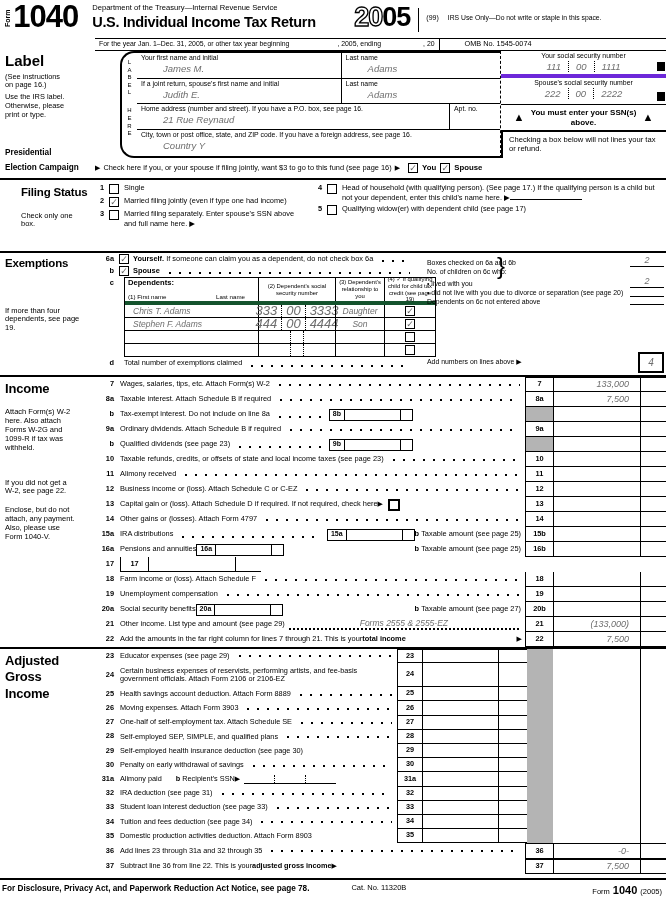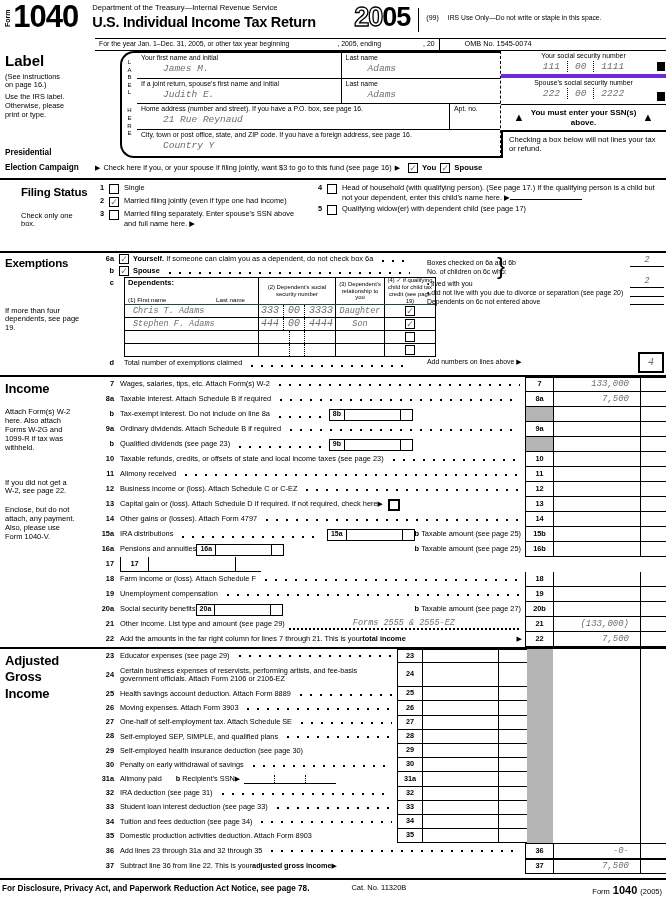--- a/index.html
+++ b/index.html
@@ -1,20 +1,20 @@
 <!DOCTYPE html>
 <html><head>
 <meta charset="utf-8">
 <style>
   * { margin:0; padding:0; box-sizing:border-box; }
   html,body { background:#fff; }
   body { font-family:"Liberation Sans", sans-serif; color:#000; }
   #page { position:relative; width:666px; height:909px; background:#fff; overflow:hidden; font-size:7.5px; line-height:1.18; }
   .band { position:absolute; left:0; right:0; overflow:hidden; }
-  .hw { font-family:Liberation Mono, monospace; font-style:italic; color:#6e6e6e; }
+  .hw { font-family:Liberation Sans, sans-serif; font-style:italic; color:#6e6e6e; }
   .arrow { font-size:7px; }
   .cb { display:inline-flex; width:10px; height:10px; border:1.2px solid #000; align-items:center; justify-content:center;
         font-size:9px; line-height:9px; color:#666; flex:none; background:#fff; font-style:normal;
         font-family:"DejaVu Sans", sans-serif; margin:0 2px; }
   .cb.big { width:12px; height:12px; border-width:2px; }
   .ldr { flex:1 1 8px; min-width:8px; height:4px; align-self:flex-end; margin:0 5px 2px 5px;
          background-image:radial-gradient(circle, #000 1px, transparent 1.2px);
          background-size:10px 4px; background-repeat:repeat-x; background-position:left bottom; }
   
   #bandA { top:0; height:38px; display:flex; align-items:flex-start; }
@@ -80,29 +80,29 @@
   .fs-text { flex:1; }
   .blankline { display:inline-block; width:72px; border-bottom:1.4px solid #000; height:7px; }
   
   #bandF { top:253px; height:124px; border-bottom:2.5px solid #000; display:flex; position:absolute; }
   #ex-left { width:95px; padding:4px 2px 0 5px; }
   #ex-more { font-size:7.5px; margin-top:36px; width:78px; }
   #ex-mid { width:320px; display:flex; flex-direction:column; }
   .ex-row { display:flex; align-items:center; height:12px; font-size:7.4px; }
   .ex-num { width:22px; text-align:right; font-weight:bold; padding-right:3px; flex:none; }
   #dep-table { margin-left:7px; border-top:1px solid #000; border-left:1px solid #000; border-right:1px solid #000; width:312px; }
-  .dt-hdr { display:flex; border-bottom:1px solid #14532d; height:27px; }
+  .dt-hdr { display:flex; border-bottom:4px solid #14532d; height:27px; }
   .dt-hdr .c { font-size:5.9px; text-align:center; display:flex; flex-direction:column; justify-content:center; padding:1px; line-height:1.15; }
   .c1 { width:133px; } .c2 { width:77px; border-left:1px solid #000; } .c3 { width:49px; border-left:1px solid #000; } .c4 { width:51px; border-left:1px solid #000; }
   #dt-c1 { text-align:left; justify-content:space-between; padding:1px 3px; }
   #dt-dep { font-size:7.6px; font-weight:bold; }
   #dt-names { display:flex; justify-content:space-between; font-size:6.2px; padding-right:10px; }
   .dt-row { display:flex; border-bottom:1px solid #000; height:13px; align-items:center; }
   .dt-row .c1 { padding-left:8px; font-size:8.5px; }
-  .dt-row .c2 { display:flex; justify-content:center; font-size:10px; height:100%; align-items:flex-end; }
+  .dt-row .c2 { display:flex; justify-content:center; font-size:13px; height:100%; align-items:center; }
   .dt-row .c2 .p { padding:0 4px; } .dt-row .c2 .p + .p { border-left:1.3px dotted #000; align-self:stretch; display:flex; align-items:center; }
   .dt-row .c3 { text-align:center; font-size:8.5px; height:100%; display:flex; align-items:center; justify-content:center; }
   .dt-row .c4 { display:flex; align-items:center; justify-content:center; height:100%; }
   #ex-brace { position:absolute; left:497px; top:-1px; font-size:24px; font-weight:100; color:#000; }
   #ex-notes { flex:1; padding:2px 2px 2px 12px; display:flex; flex-direction:column; font-size:6.9px; }
   .note { display:flex; align-items:flex-end; margin-bottom:1px; }
   .note .nt { flex:1; line-height:1.12; }
   .slot { width:34px; border-bottom:1.4px solid #000; text-align:center; font-size:9px; flex:none; }
   #add-note { margin-top:auto; display:flex; align-items:center; }
   #add-box { width:26px; height:21px; border:2.5px solid #000; display:flex; align-items:center; justify-content:center; font-size:10px; flex:none; margin-left:2px; }

